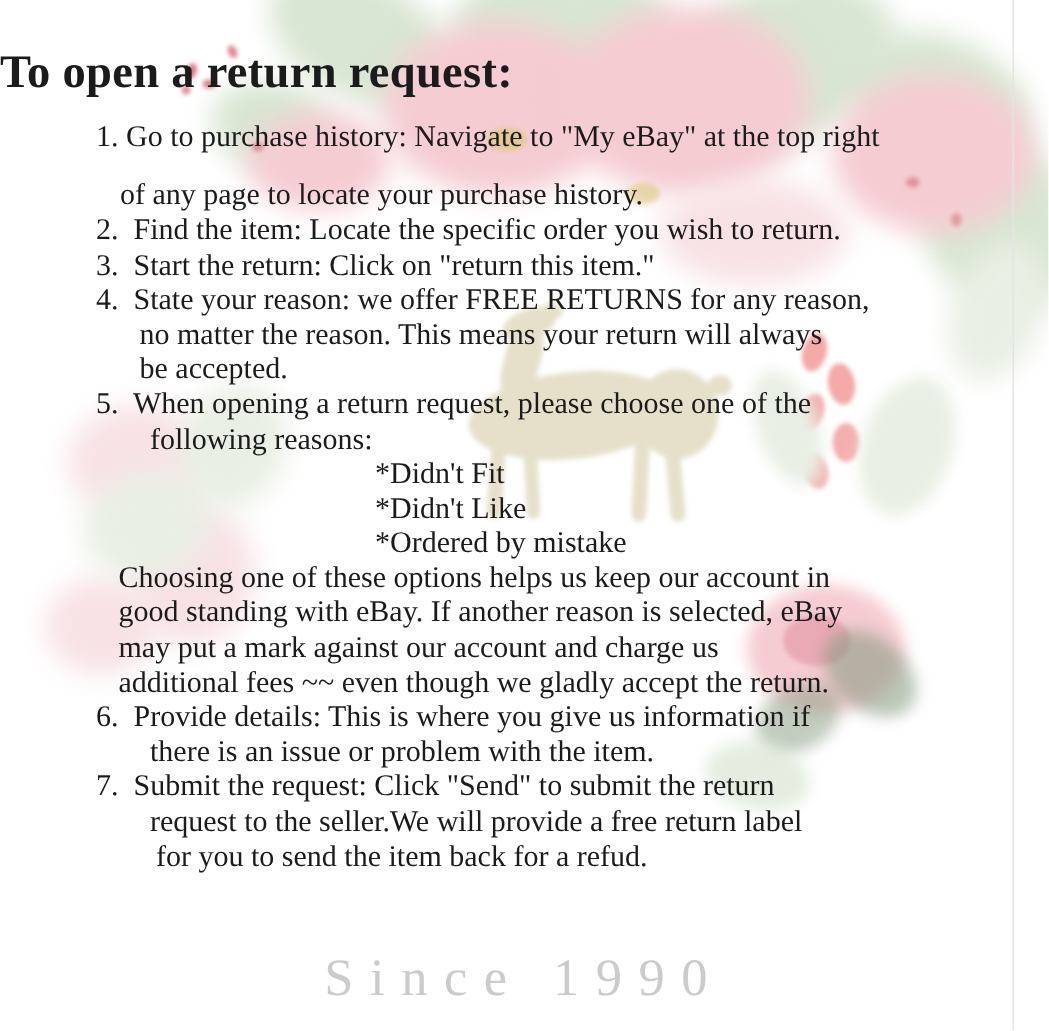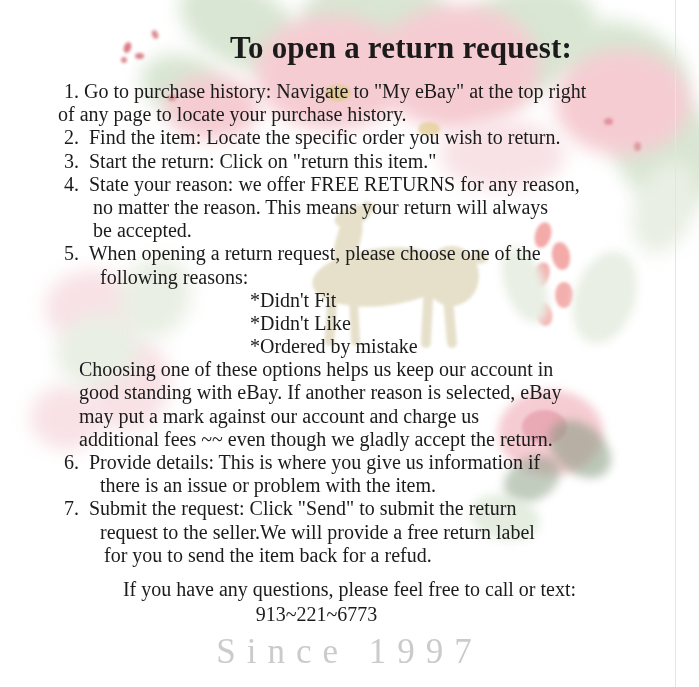--- a/index.html
+++ b/index.html
@@ -18,27 +18,27 @@
   .p1{background:var(--pink);}
   .p2{background:var(--pink2);}
   .coral{background:var(--coral);}
   .dleaf{background:var(--darkleaf);}
   .speck{background:var(--speck);}
   .gold{background:var(--gold);}
   .edge-line{position:absolute;left:675px;top:0;width:1px;height:687px;background:#e4e4e4;}
   #deer{position:absolute;left:282px;top:206px;width:212px;height:142px;opacity:.48;filter:blur(1.6px);}
   #deer .dp{position:absolute;background:var(--tan);}
   
-  #title{position:absolute;top:30px;left:0;width:572px;text-align:right;
+  #title{position:absolute;top:30px;left:0;width:572px;text-align:left;
          font-size:31px;font-weight:700;letter-spacing:.2px;}
   #lines{position:absolute;top:80px;left:0;width:686px;line-height:23.2px;
          font-size:20px;white-space:pre;}
   .line{height:23.2px;}
   .s-item{padding-left:64px;}
-  .s-wrap-a{padding-left:58px;}
+  .s-wrap-a{padding-left:80px;margin-top:16px;}
   .s-wrap-b{padding-left:93px;}
   .s-wrap-c{padding-left:100px;}
   .s-wrap-d{padding-left:104px;}
   .s-note{padding-left:79px;}
   .s-option{padding-left:250px;}
   #footer{position:absolute;top:577px;left:0;width:699px;text-align:center;
           font-size:20px;line-height:24.5px;}
   #phone{transform:translateX(-33px);}
   
   #wm-brand{position:absolute;top:524px;left:62px;width:575px;
@@ -106,24 +106,20 @@
       <div class="dp" style="left:142px;top:40px;width:55px;height:60px;border-radius:50%;"></div>
       <div class="dp" style="left:190px;top:44px;width:16px;height:14px;border-radius:50%;"></div>
       <div class="dp" style="left:44px;top:84px;width:10px;height:56px;border-radius:5px;transform:rotate(4deg);"></div>
       <div class="dp" style="left:68px;top:88px;width:9px;height:52px;border-radius:5px;transform:rotate(-3deg);"></div>
       <div class="dp" style="left:140px;top:88px;width:10px;height:54px;border-radius:5px;transform:rotate(3deg);"></div>
       <div class="dp" style="left:163px;top:86px;width:10px;height:56px;border-radius:5px;transform:rotate(-5deg);"></div>
     </div>
     <div class="edge-line"></div>
   </div>
 
-  <div id="wm-since">Since 1997</div>
+  <div id="wm-since">Since 1990</div>
 
   <div id="title">To open a return request:</div>
 
   <div id="lines"><div class="line s-item">1. Go to purchase history: Navigate to "My eBay" at the top right</div><div class="line s-wrap-a">of any page to locate your purchase history.</div><div class="line s-item">2.  Find the item: Locate the specific order you wish to return.</div><div class="line s-item">3.  Start the return: Click on "return this item."</div><div class="line s-item">4.  State your reason: we offer FREE RETURNS for any reason,</div><div class="line s-wrap-b">no matter the reason. This means your return will always</div><div class="line s-wrap-b">be accepted.</div><div class="line s-item">5.  When opening a return request, please choose one of the</div><div class="line s-wrap-c">following reasons:</div><div class="line s-option">*Didn't Fit</div><div class="line s-option">*Didn't Like</div><div class="line s-option">*Ordered by mistake</div><div class="line s-note">Choosing one of these options helps us keep our account in</div><div class="line s-note">good standing with eBay. If another reason is selected, eBay</div><div class="line s-note">may put a mark against our account and charge us</div><div class="line s-note">additional fees ~~ even though we gladly accept the return.</div><div class="line s-item">6.  Provide details: This is where you give us information if</div><div class="line s-wrap-c">there is an issue or problem with the item.</div><div class="line s-item">7.  Submit the request: Click "Send" to submit the return</div><div class="line s-wrap-c">request to the seller.We will provide a free return label</div><div class="line s-wrap-d">for you to send the item back for a refud.</div></div>
 
-  <div id="footer">
-    <div>If you have any questions, please feel free to call or text:</div>
-    <div id="phone">913~221~6773</div>
-  </div>
 
 </div>
 
 </body></html>

